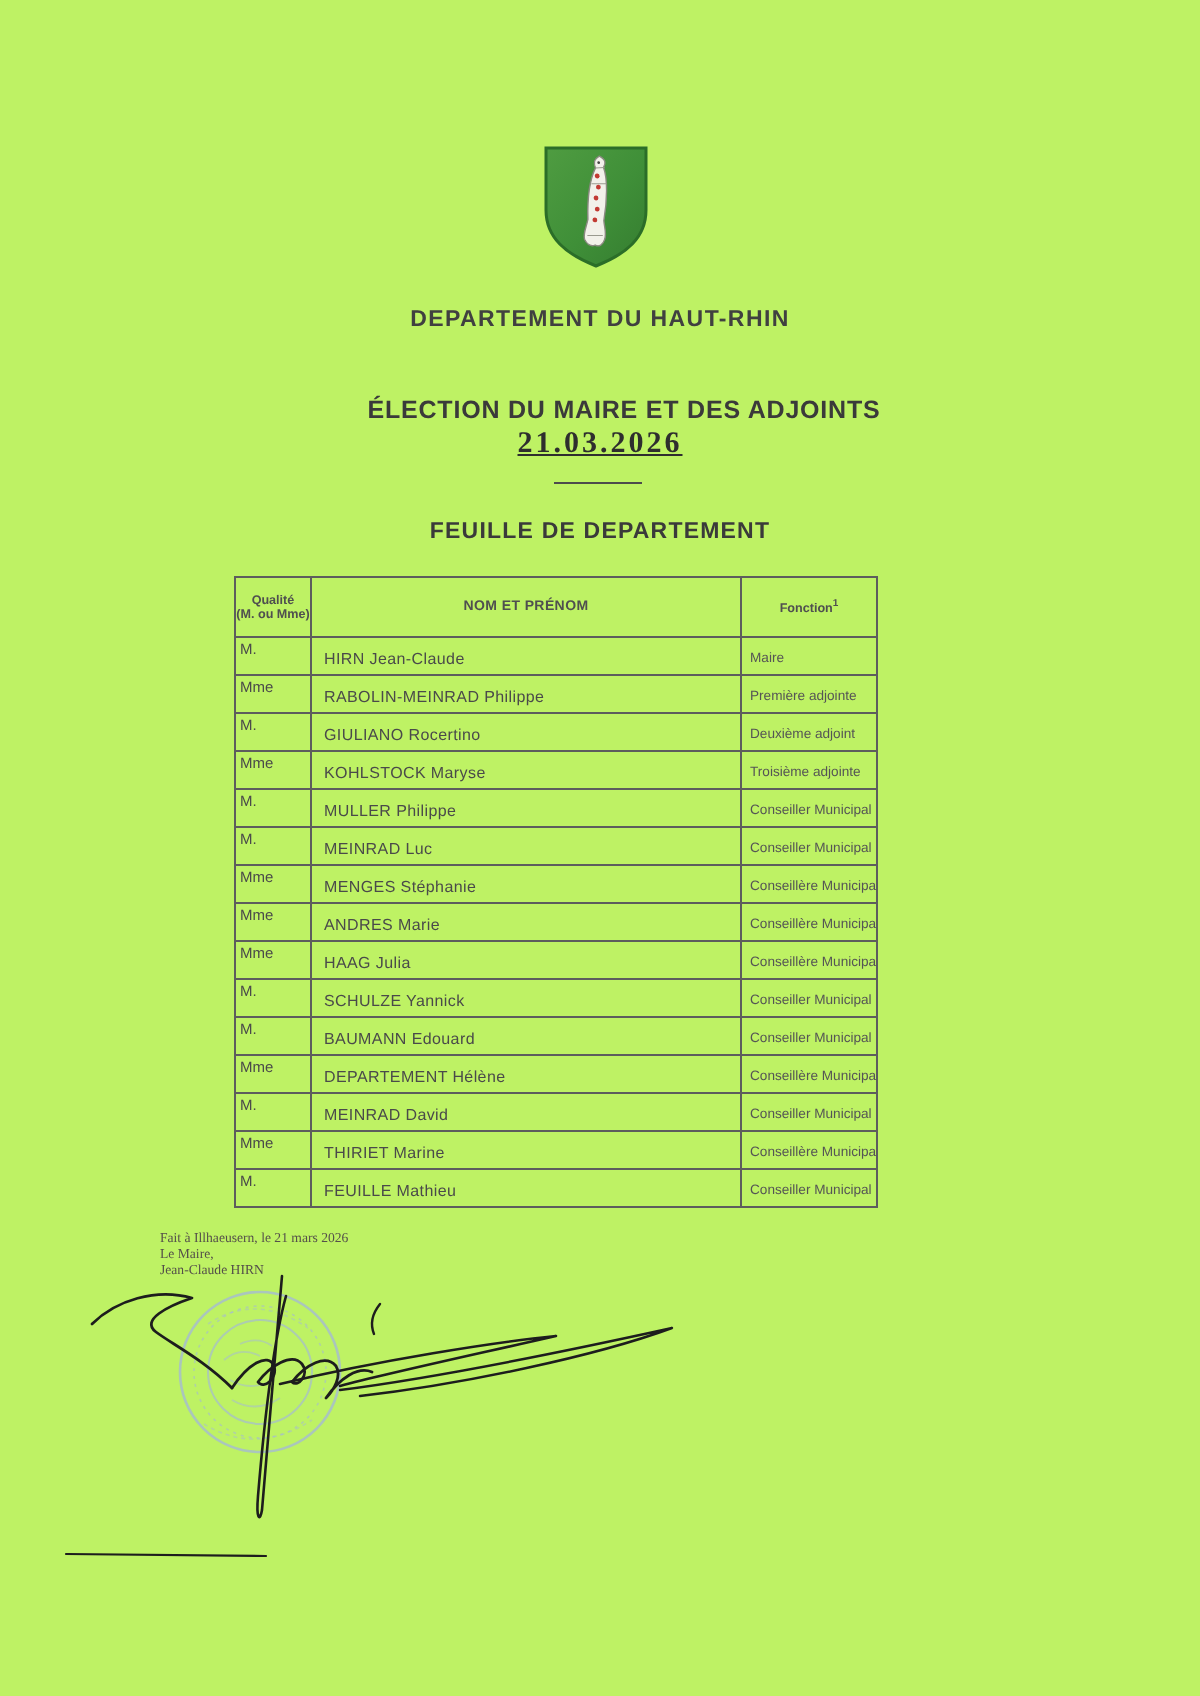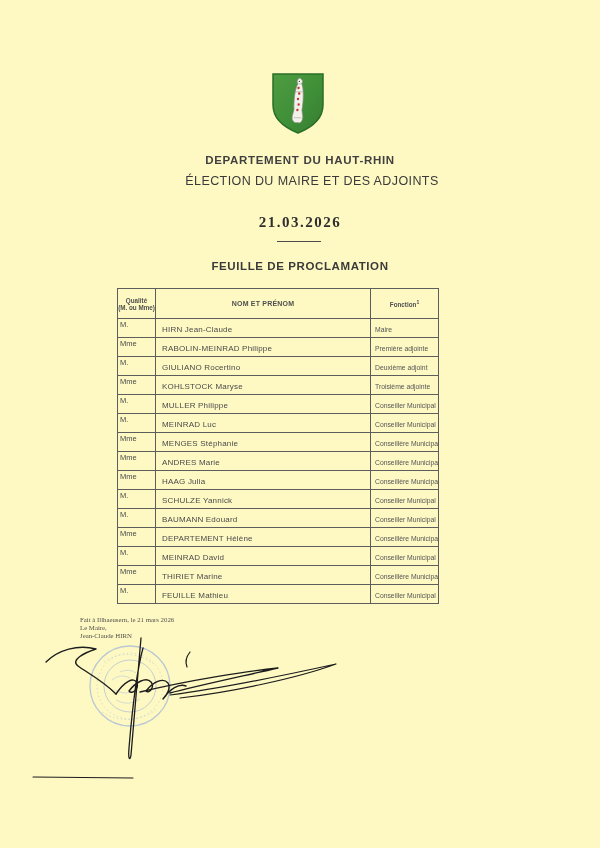--- a/index.html
+++ b/index.html
@@ -2,28 +2,28 @@
 <html><head>
 <meta charset="utf-8">
 <style>
   * { margin: 0; padding: 0; box-sizing: border-box; }
   html, body { background: #e8e8e8; }
   body { font-family: "Liberation Sans", sans-serif; }
   .page {
     position: relative;
     width: 600px; height: 848px;
     margin: 0 auto;
-    background: #fef9c3;
+    background: #bef264;
     overflow: hidden;
   }
   .emblem { position: absolute; left: 270px; top: 72px; width: 56px; height: 63px; }
   .h-center { position: absolute; left: 0; width: 600px; text-align: center; color: #3b3b3b; }
   .dept-title { top: 154px; font-size: 11.5px; font-weight: bold; letter-spacing: 0.7px; color: #404040; }
-  .election-title { top: 174px; font-size: 12.5px; font-weight: normal; letter-spacing: 0.4px; color: #3a3a3a; padding-left: 24px; }
-  .election-date { top: 214px; font-family: "Liberation Serif", serif; font-size: 15px; font-weight: bold; letter-spacing: 1.5px; color: #2e2e2e; }
+  .election-title { top: 198px; font-size: 12.5px; font-weight: bold; letter-spacing: 0.4px; color: #3a3a3a; padding-left: 24px; }
+  .election-date { top: 214px; font-family: "Liberation Serif", serif; font-size: 15px; font-weight: bold; letter-spacing: 1.5px; color: #2e2e2e; text-decoration: underline; }
   .divider { position: absolute; left: 277px; top: 241px; width: 44px; border-top: 1.6px solid #4c4c4c; }
   .doc-title { top: 260px; font-size: 11.5px; font-weight: bold; letter-spacing: 0.6px; color: #3a3a3a; }
 
   table.proclamation {
     position: absolute; left: 117px; top: 288px;
     width: 321px; border-collapse: collapse; table-layout: fixed;
     color: #4a4a4a;
   }
   table.proclamation td, table.proclamation th {
     border: 1px solid #5d5d5d;
@@ -66,21 +66,21 @@
       <circle cx="28.8" cy="32.5" r="1.2" fill="#c23a33"></circle>
       <circle cx="28.0" cy="38" r="1.2" fill="#c23a33"></circle>
       <circle cx="27.9" cy="9.3" r="0.7" fill="#444"></circle>
     </g>
   </svg>
 
   <div class="h-center dept-title">DEPARTEMENT DU HAUT-RHIN</div>
   <div class="h-center election-title">ÉLECTION DU MAIRE ET DES ADJOINTS</div>
   <div class="h-center election-date">21.03.2026</div>
   <div class="divider"></div>
-  <div class="h-center doc-title">FEUILLE DE PROCLAMATION</div>
+  <div class="h-center doc-title">FEUILLE DE DEPARTEMENT</div>
 
   <table class="proclamation">
     <tbody>
         <tr class="head-row">
       <th class="col-quality">
         <div>Qualité</div>
         <div>(M. ou Mme)</div>
       </th>
       <th class="col-name">NOM ET PRÉNOM</th>
       <th class="col-func">

